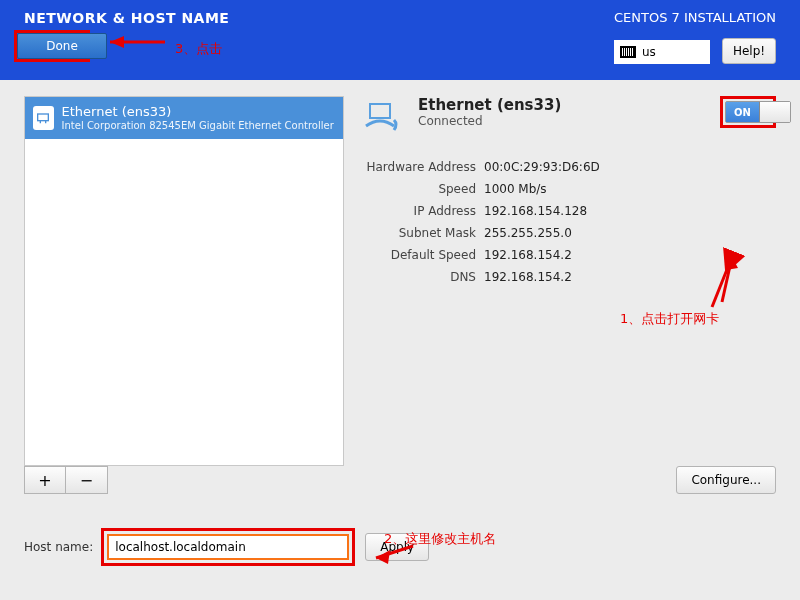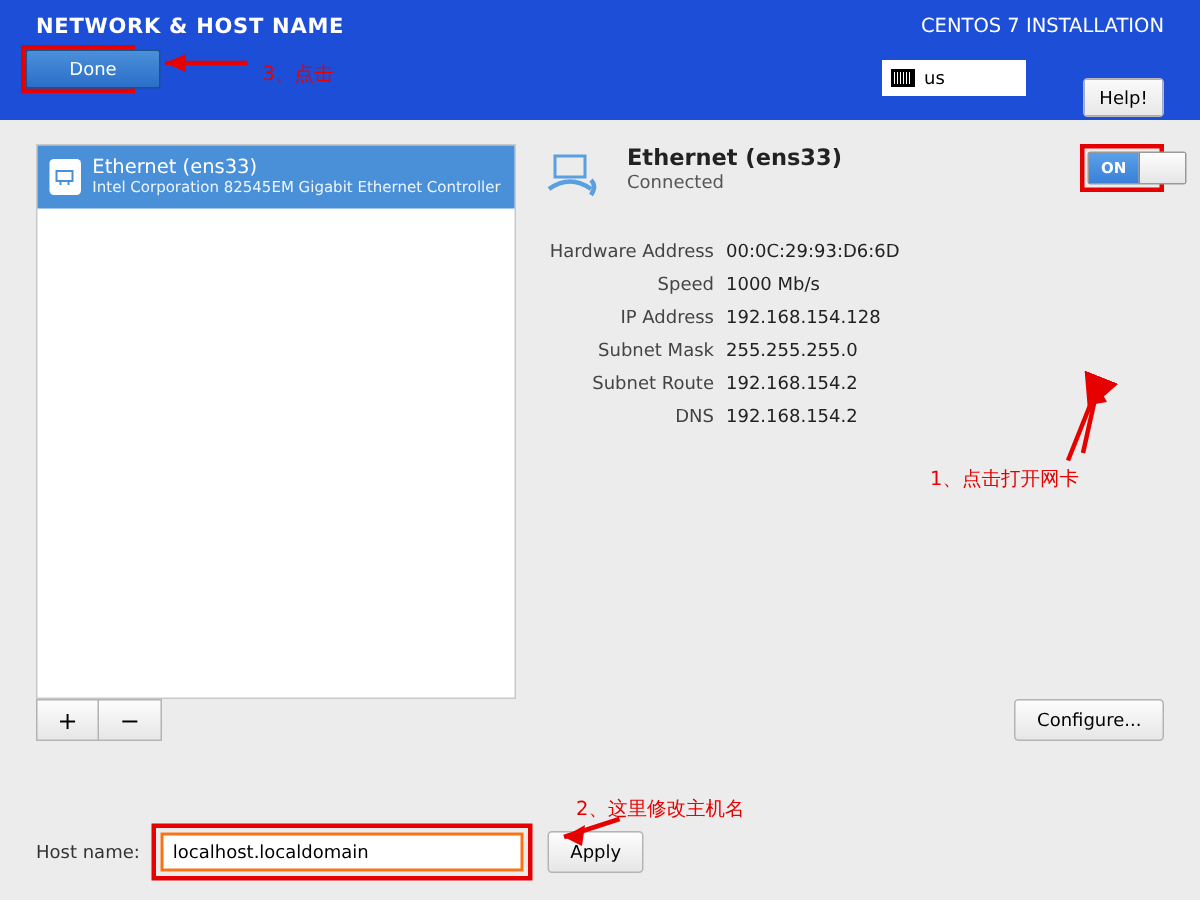--- a/index.html
+++ b/index.html
@@ -5,25 +5,25 @@
 * { box-sizing: border-box; margin: 0; padding: 0; font-family: "DejaVu Sans", "Liberation Sans", sans-serif; }
 body { width: 800px; height: 600px; background: #ececec; position: relative; overflow: hidden; }
 
 .header { background: #1d4ed8; height: 80px; color: #fff; padding: 8px 16px; position: relative; }
 .header-title { font-size: 14px; font-weight: bold; letter-spacing: 0.5px; position: absolute; left: 24px; top: 10px; }
 .installer-title { font-size: 13px; font-weight: normal; position: absolute; right: 24px; top: 10px; }
 
 .done-btn-wrap { position: absolute; left: 14px; top: 30px; width: 76px; height: 32px; border: 3px solid #e60000; }
 .done-btn { width: 90px; height: 26px; background: linear-gradient(#4a90d9,#2a6fc9); color: #fff; border: 1px solid #1a528f; border-radius: 2px; font-size: 12px; cursor: pointer; display: flex; align-items: center; justify-content: center; }
 
-.kb-layout { position: absolute; right: 116px; top: 40px; width: 96px; height: 24px; background: #fff; display: flex; align-items: center; padding: 0 6px; font-size: 12px; color: #000; }
+.kb-layout { position: absolute; right: 90px; top: 40px; width: 96px; height: 24px; background: #fff; display: flex; align-items: center; padding: 0 6px; font-size: 12px; color: #000; }
 .kb-layout .kb-icon { width: 16px; height: 12px; background: #000; margin-right: 6px; display: inline-block; position: relative; }
 .kb-layout .kb-icon::after { content: ""; position: absolute; inset: 2px; background: repeating-linear-gradient(90deg,#fff 0 1px,#000 1px 2px); }
 
-.help-btn { position: absolute; right: 24px; top: 52px; width: 54px; height: 26px; background: linear-gradient(#fafafa,#e8e8e8); border: 1px solid #b8b8b8; border-radius: 3px; font-size: 12px; cursor: pointer; display: flex; align-items: center; justify-content: center; }
+.help-btn { position: absolute; right: 24px; top: 38px; width: 54px; height: 26px; background: linear-gradient(#fafafa,#e8e8e8); border: 1px solid #b8b8b8; border-radius: 3px; font-size: 12px; cursor: pointer; display: flex; align-items: center; justify-content: center; }
 
 .content { position: absolute; left: 0; top: 80px; right: 0; bottom: 0; padding: 16px 24px; }
 
 .net-list { position: absolute; left: 24px; top: 16px; width: 320px; height: 370px; background: #fff; border: 1px solid #c8c8c8; }
 .net-item { height: 42px; background: #4a90d9; color: #fff; display: flex; align-items: center; padding: 4px 8px; }
 .net-icon { width: 24px; height: 24px; background: #fff; border-radius: 3px; margin-right: 8px; display: flex; align-items: center; justify-content: center; }
 .net-icon svg { width: 16px; height: 16px; }
 .net-item-text { display: flex; flex-direction: column; line-height: 1.2; overflow: hidden; }
 .net-item-name { font-size: 13px; }
 .net-item-desc { font-size: 10px; opacity: 0.9; white-space: nowrap; }
@@ -43,21 +43,21 @@
 .toggle-on-label { width: 34px; background: linear-gradient(#5aa0e9,#3a80d9); color: #fff; font-size: 10px; font-weight: bold; display: flex; align-items: center; justify-content: center; border-right: 1px solid #888; }
 .toggle-knob { flex: 1; background: linear-gradient(#fdfdfd,#e6e6e6); }
 
 .props { margin-top: 24px; font-size: 12px; color: #333; }
 .prop-row { display: flex; margin-bottom: 8px; }
 .prop-label { width: 116px; text-align: right; margin-right: 8px; color: #444; }
 .prop-val { color: #222; }
 
 .configure-btn { position: absolute; right: 24px; top: 386px; height: 28px; padding: 0 14px; background: linear-gradient(#fdfdfd,#e6e6e6); border: 1px solid #b4b4b4; border-radius: 3px; font-size: 12px; cursor: pointer; display: flex; align-items: center; }
 
-.hostname-row { position: absolute; left: 24px; top: 448px; display: flex; align-items: center; margin-top: 21px; }
+.hostname-row { position: absolute; left: 24px; top: 448px; display: flex; align-items: center; }
 .hostname-label { font-size: 12px; color: #333; margin-right: 8px; }
 .hostname-input-wrap { border: 3px solid #e60000; padding: 3px; margin-right: 10px; }
 .hostname-input { width: 242px; height: 26px; border: 2px solid #f97316; padding: 0 6px; font-size: 12px; outline: none; }
 .apply-btn { height: 28px; padding: 0 14px; background: linear-gradient(#fdfdfd,#e6e6e6); border: 1px solid #b4b4b4; border-radius: 3px; font-size: 12px; cursor: pointer; }
 
 .cur-host { position: absolute; right: 24px; top: 454px; font-size: 12px; color: #333; }
 .cur-host-val { margin-left: 14px; }
 
 
 .anno { position: absolute; color: #e60000; font-size: 13px; pointer-events: none; }
@@ -146,21 +146,21 @@
         </div>
       <div class="prop-row">
           <span class="prop-label">IP Address</span>
           <span class="prop-val">192.168.154.128</span>
         </div>
       <div class="prop-row">
           <span class="prop-label">Subnet Mask</span>
           <span class="prop-val">255.255.255.0</span>
         </div>
       <div class="prop-row">
-          <span class="prop-label">Subnet Route</span>
+          <span class="prop-label">Default Speed</span>
           <span class="prop-val">192.168.154.2</span>
         </div>
       <div class="prop-row">
           <span class="prop-label">DNS</span>
           <span class="prop-val">192.168.154.2</span>
         </div>
     </div>
   </div>
 
   <button class="configure-btn">Configure...</button>

